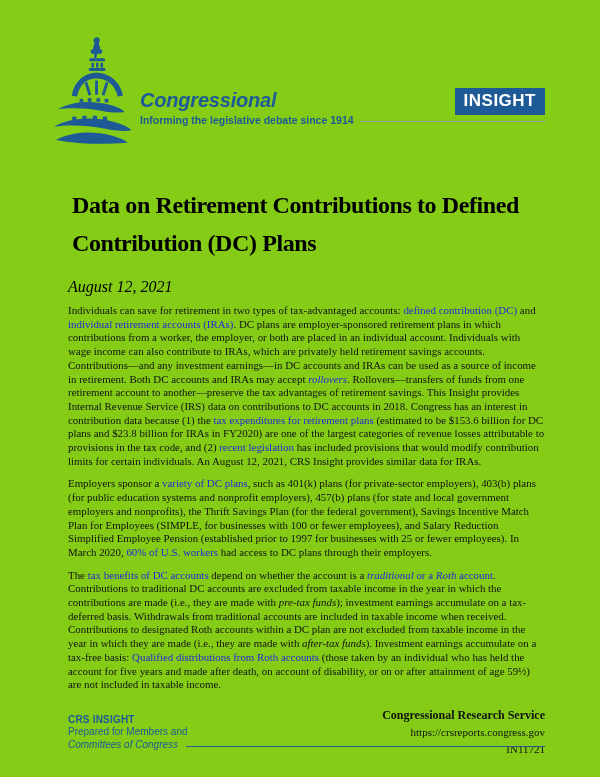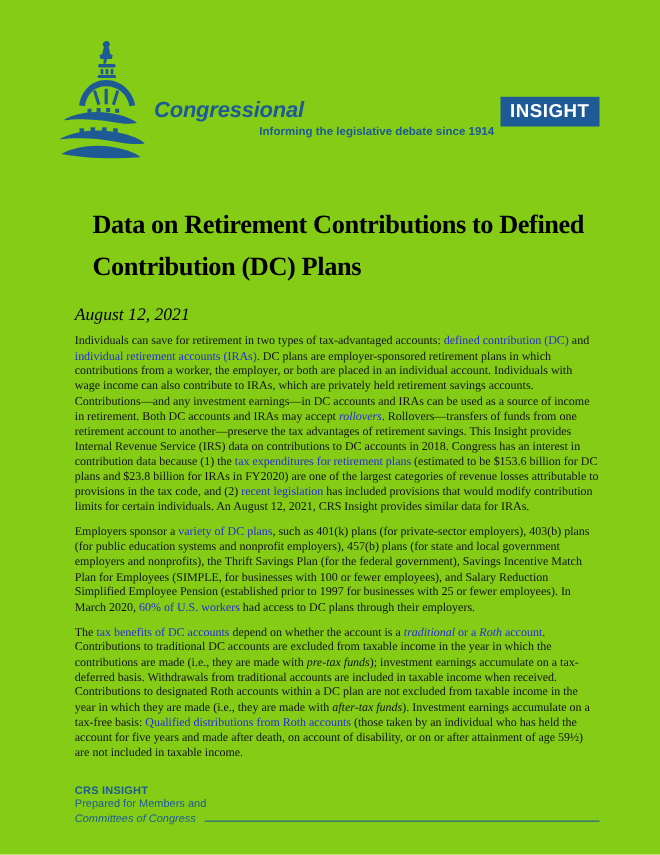--- a/index.html
+++ b/index.html
@@ -14,36 +14,36 @@
   }
 
   
   .header{position:relative;height:160px;}
   .dome{position:absolute;left:54px;top:36px;}
   .logo-text{position:absolute;left:140px;top:90px;right:55px;}
   .wordmark{
     font-family:"Liberation Sans",sans-serif;font-weight:bold;font-style:italic;
     color:var(--crs-blue);font-size:20px;line-height:20px;letter-spacing:-0.2px;
   }
-  .tagline-row{display:flex;align-items:center;margin-top:4px;flex-direction:column;}
+  .tagline-row{display:flex;align-items:center;margin-top:4px;}
   .tagline{
     font-family:"Liberation Sans",sans-serif;font-weight:bold;
     color:var(--crs-blue);font-size:10.5px;white-space:nowrap;
   }
   .tagline-rule{flex:1;border-top:1.5px solid var(--rule-gray);margin-left:6px;margin-top:3px;}
   .badge{
     position:absolute;top:88px;right:55px;background:var(--crs-blue);color:#ffffff;
     font-family:"Liberation Sans",sans-serif;font-weight:bold;font-size:17px;
     padding:3px 9px 4px 9px;letter-spacing:0.5px;
   }
 
   
   .article{padding:0 55px 0 68px;}
   .title{
-    margin:26px 0 0 16px;font-size:24px;font-weight:bold;line-height:38px;
+    margin:26px 0 0 4px;font-size:24px;font-weight:bold;line-height:38px;
     letter-spacing:-0.4px;color:#000;
   }
   .date{margin-top:16px;font-size:16px;color:#000;font-style:italic;}
   .body-par{margin:8px 0 0 0;font-size:10.9px;line-height:13.7px;text-align:left;}
   .body-par + .body-par{margin-top:9px;}
   .lnk{color:var(--link-blue);cursor:pointer;}
   .it{font-style:italic;}
 
   
   .footer-right{margin-top:15px;text-align:right;line-height:17px;}
@@ -113,20 +113,25 @@
 
   <div class="article">
     <h1 class="title"><span>Data on Retirement Contributions to Defined</span><br><span>Contribution (DC) Plans</span></h1>
 
     <div class="date">August 12, 2021</div>
 
     <p class="body-par"><span>Individuals can save for retirement in two types of tax-advantaged accounts: </span><span class="lnk">defined contribution (DC)</span><span> and </span><span class="lnk">individual retirement accounts (IRAs)</span><span>. DC plans are employer-sponsored retirement plans in which contributions from a worker, the employer, or both are placed in an individual account. Individuals with wage income can also contribute to IRAs, which are privately held retirement savings accounts. Contributions—and any investment earnings—in DC accounts and IRAs can be used as a source of income in retirement. Both DC accounts and IRAs may accept </span><span class="lnk it">rollovers</span><span>. Rollovers—transfers of funds from one retirement account to another—preserve the tax advantages of retirement savings. This Insight provides Internal Revenue Service (IRS) data on contributions to DC accounts in 2018. Congress has an interest in contribution data because (1) the </span><span class="lnk">tax expenditures for retirement plans</span><span> (estimated to be $153.6 billion for DC plans and $23.8 billion for IRAs in FY2020) are one of the largest categories of revenue losses attributable to provisions in the tax code, and (2) </span><span class="lnk">recent legislation</span><span> has included provisions that would modify contribution limits for certain individuals. An August 12, 2021, CRS Insight provides similar data for IRAs.</span></p>
     <p class="body-par"><span>Employers sponsor a </span><span class="lnk">variety of DC plans</span><span>, such as 401(k) plans (for private-sector employers), 403(b) plans (for public education systems and nonprofit employers), 457(b) plans (for state and local government employers and nonprofits), the Thrift Savings Plan (for the federal government), Savings Incentive Match Plan for Employees (SIMPLE, for businesses with 100 or fewer employees), and Salary Reduction Simplified Employee Pension (established prior to 1997 for businesses with 25 or fewer employees). In March 2020, </span><span class="lnk">60% of U.S. workers</span><span> had access to DC plans through their employers.</span></p>
     <p class="body-par"><span>The </span><span class="lnk">tax benefits of DC accounts</span><span> depend on whether the account is a </span><span class="lnk it">traditional</span><span class="lnk"> or a </span><span class="lnk it">Roth</span><span class="lnk"> account</span><span>. Contributions to traditional DC accounts are excluded from taxable income in the year in which the contributions are made (i.e., they are made with </span><span class="it">pre-tax funds</span><span>); investment earnings accumulate on a tax-deferred basis. Withdrawals from traditional accounts are included in taxable income when received. Contributions to designated Roth accounts within a DC plan are not excluded from taxable income in the year in which they are made (i.e., they are made with </span><span class="it">after-tax funds</span><span>). Investment earnings accumulate on a tax-free basis: </span><span class="lnk">Qualified distributions from Roth accounts</span><span> (those taken by an individual who has held the account for five years and made after death, on account of disability, or on or after attainment of age 59½) are not included in taxable income.</span></p>
 
+    <div class="footer-right">
+      <div class="fr-org">Congressional Research Service</div>
+      <div class="fr-url">https://crsreports.congress.gov</div>
+      <div class="fr-id">IN11721</div>
+    </div>
   </div>
 
   <div class="footer-left">
     <div class="fl-brand">CRS INSIGHT</div>
     <div>Prepared for Members and</div>
     <div class="fl-row">
       <span>Committees of Congress</span>
       <div class="fl-rule"></div>
     </div>
   </div>

